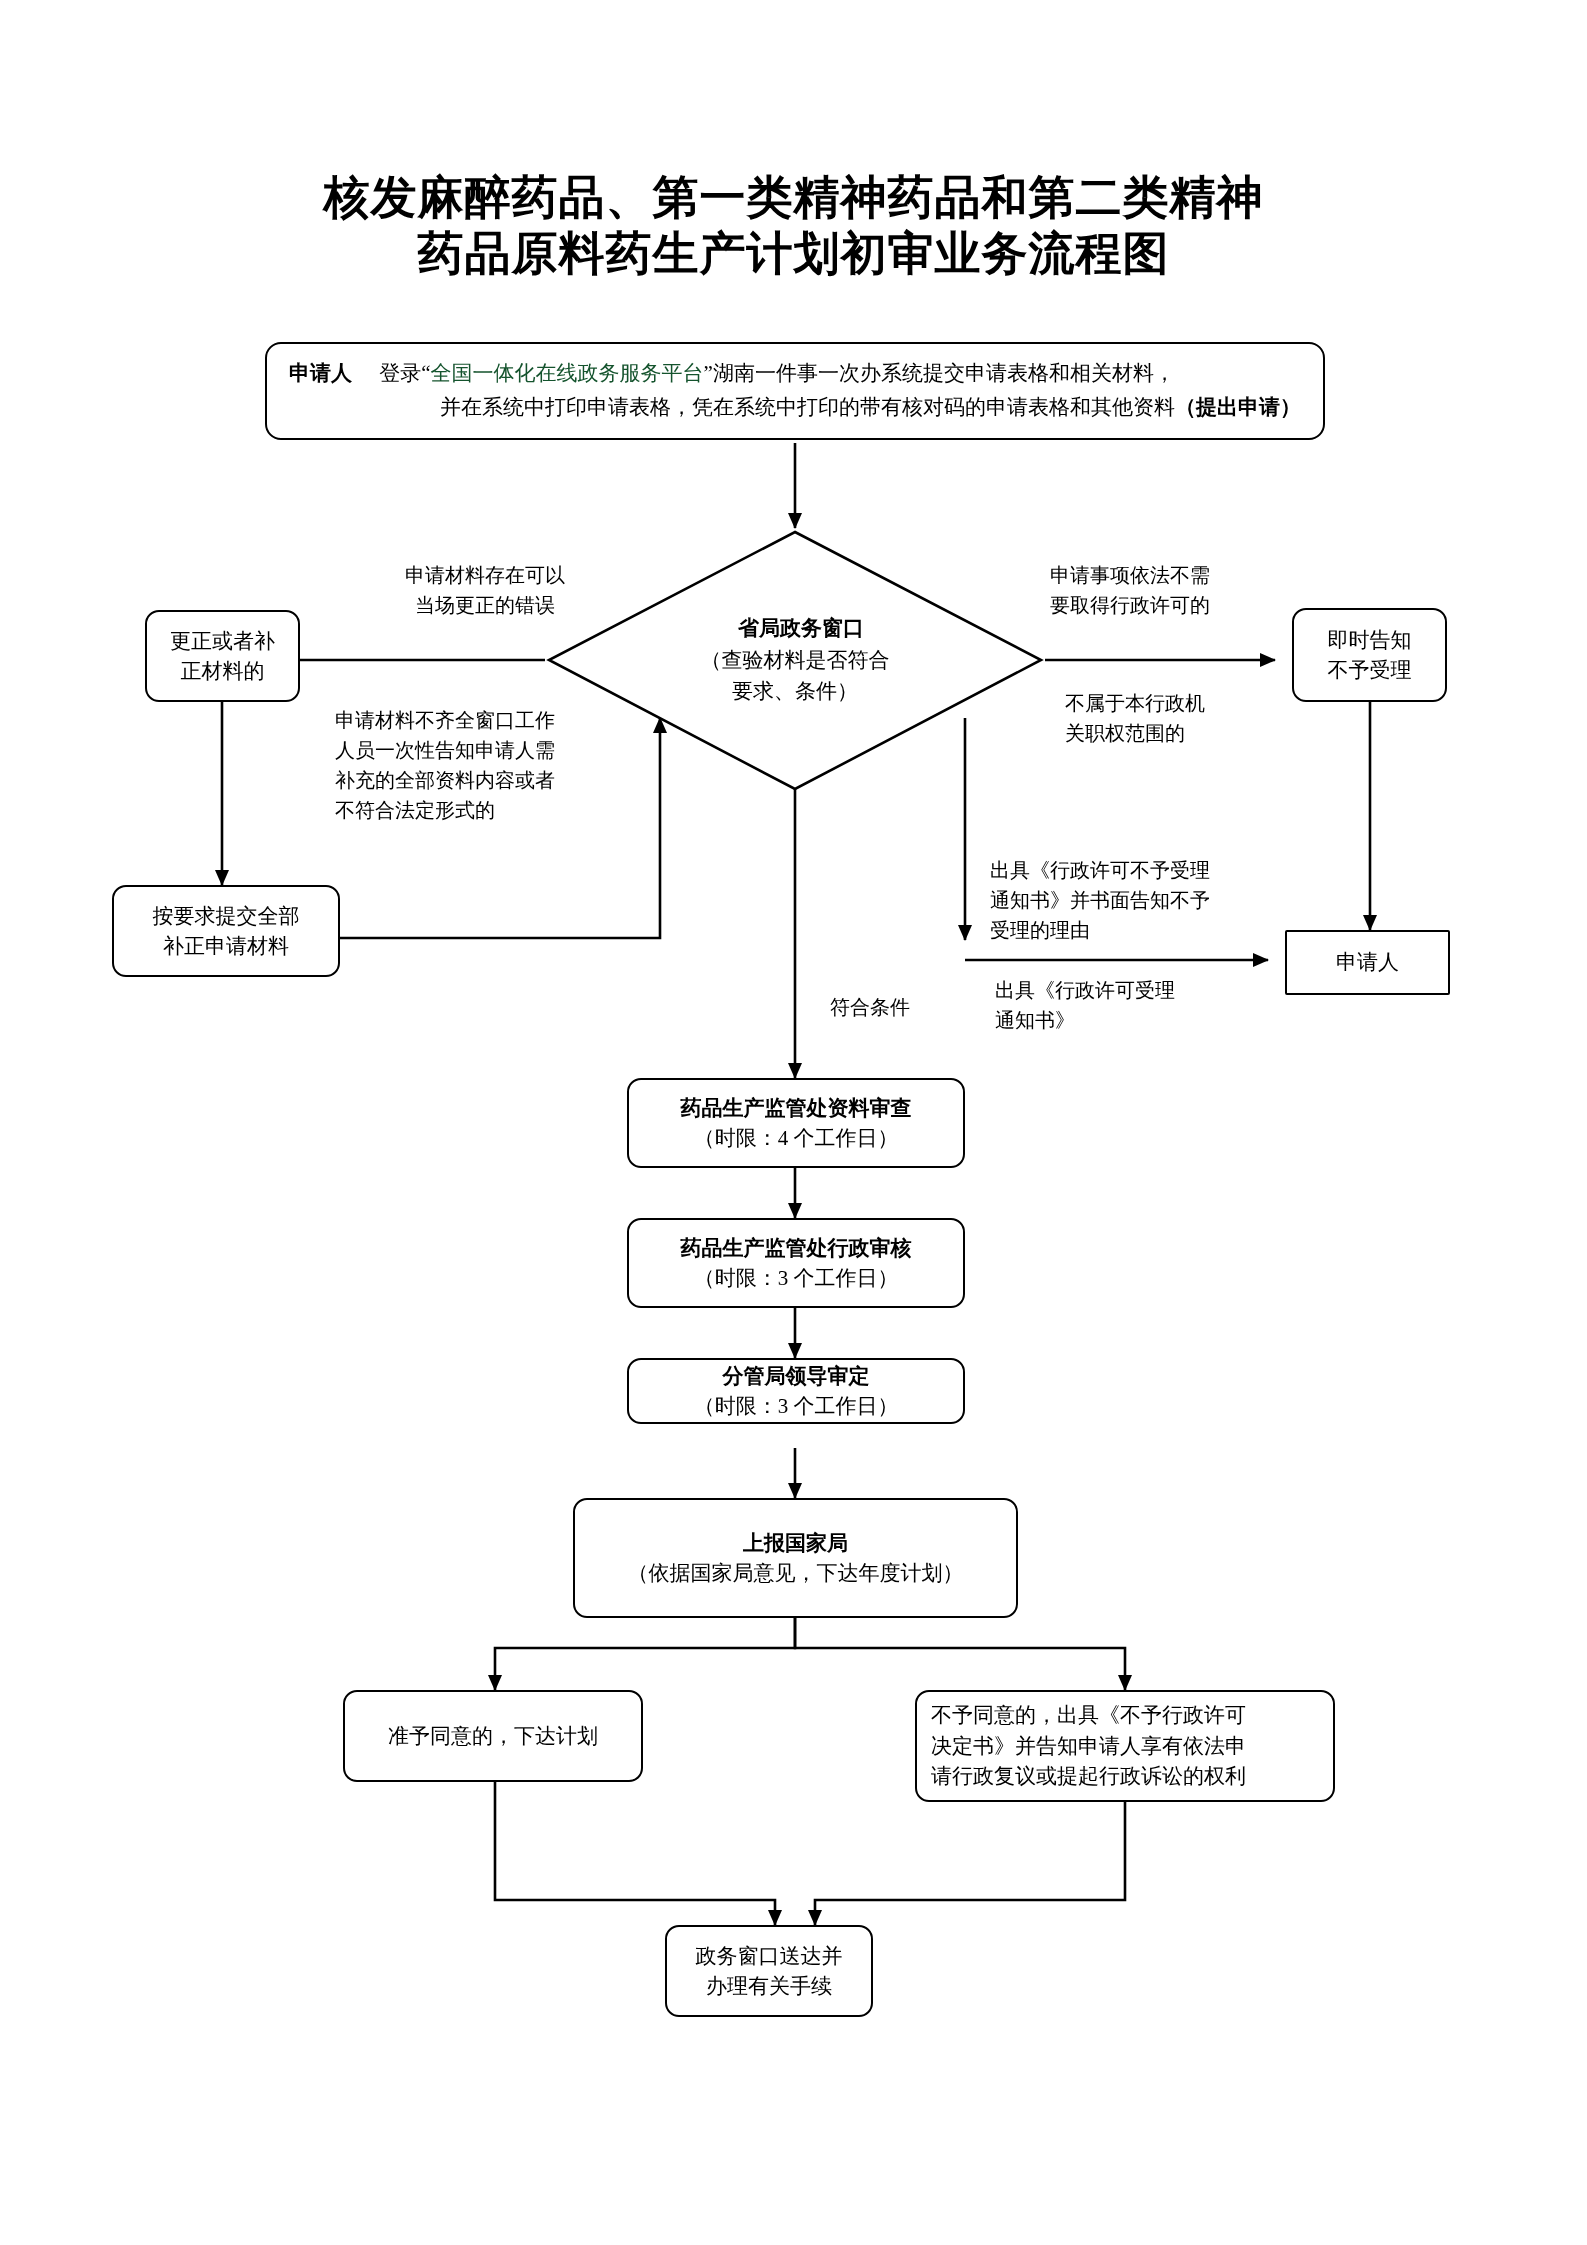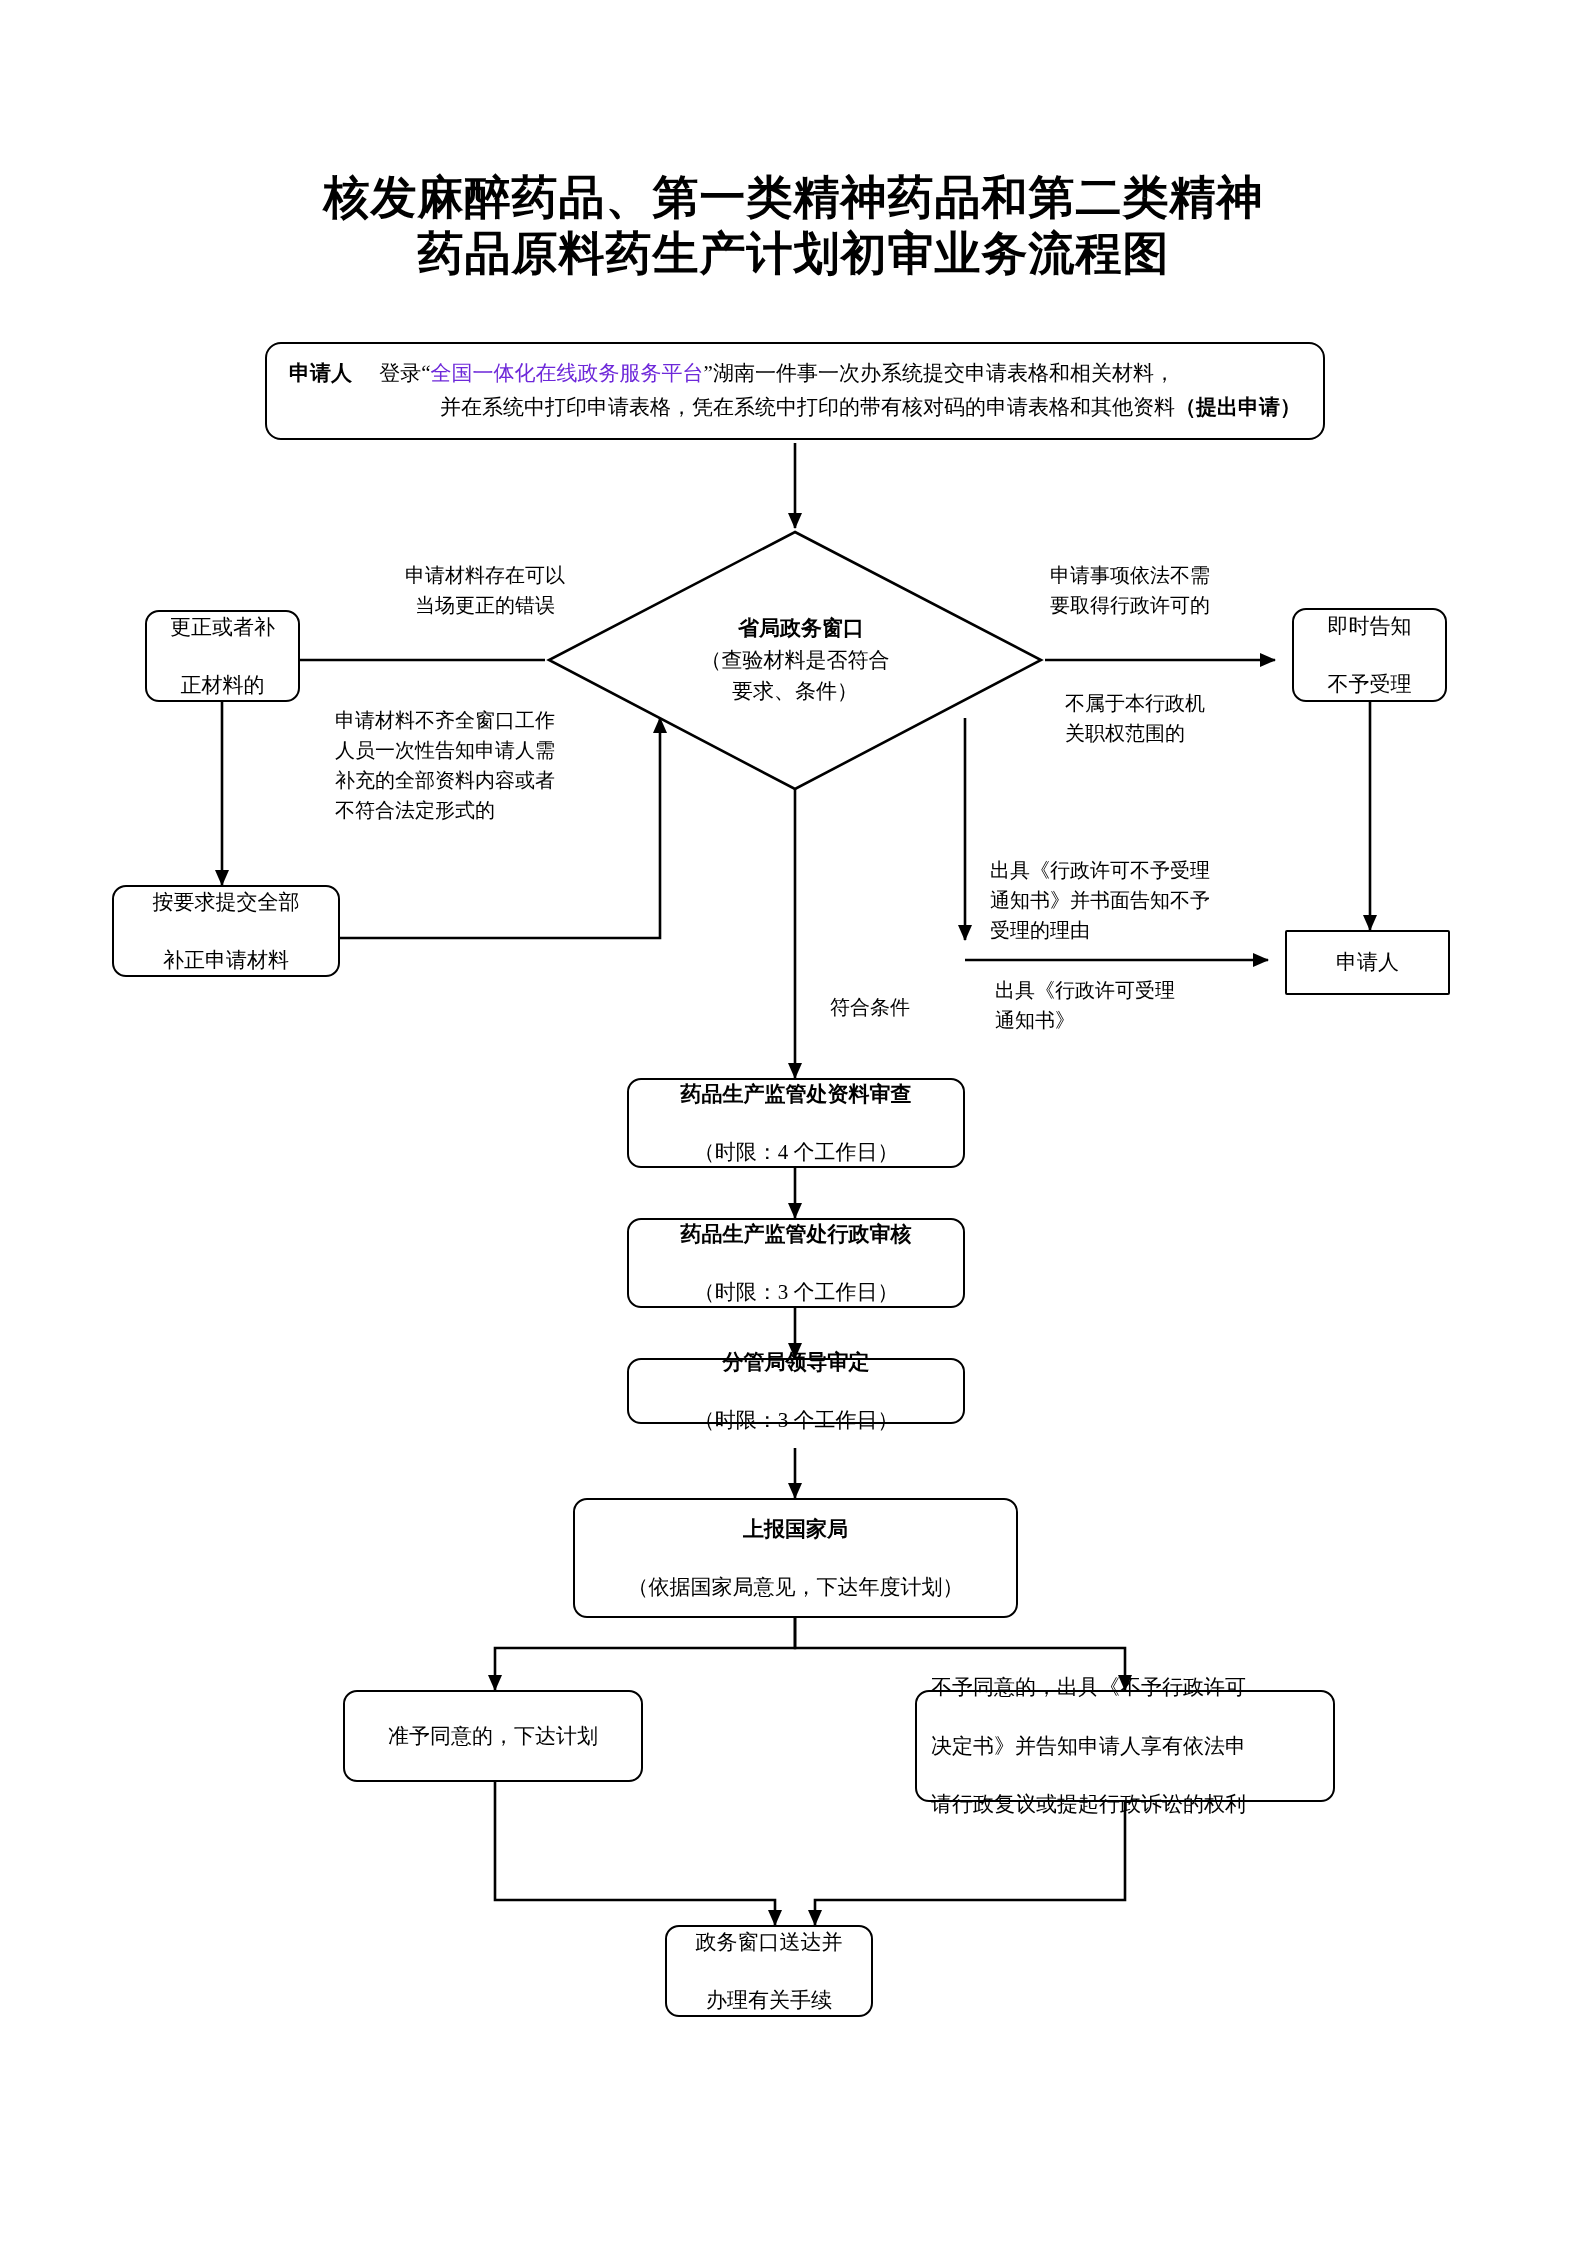--- a/index.html
+++ b/index.html
@@ -38,40 +38,39 @@
     box-sizing: border-box;
     border: 2.6px solid #000;
     background: #fff;
     display: flex;
     flex-direction: column;
     align-items: center;
     justify-content: center;
     text-align: center;
     line-height: 1.45;
     font-size: 21px;
-    gap: 28px;
   }
   .node.rounded { border-radius: 14px; }
   .node.sharp   { border-radius: 2px; }
   .node .b { font-weight: bold; }
 
   
   .banner {
     position: absolute;
     box-sizing: border-box;
     border: 2.6px solid #000;
     border-radius: 16px;
     background: #fff;
     padding: 12px 22px 14px 22px;
     font-size: 21px;
     line-height: 1.62;
   }
   .banner .ln { white-space: nowrap; }
   .banner .bold { font-weight: bold; }
-  .banner .red { color: #6d28d9; }
+  .banner .red { color: #14532d; }
 
   
   .diamond-wrap {
     position: absolute;
   }
   .diamond-wrap svg { display: block; }
   .diamond-text {
     position: absolute;
     left: 0; top: 0;
     width: 100%; height: 100%;

